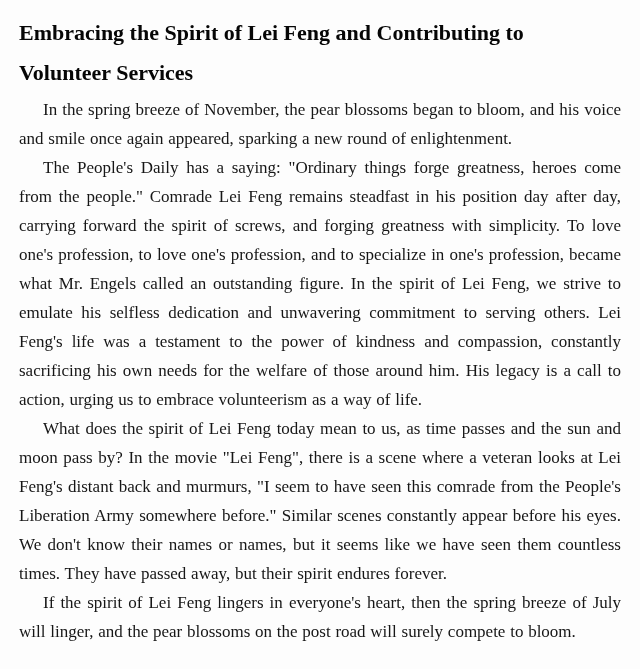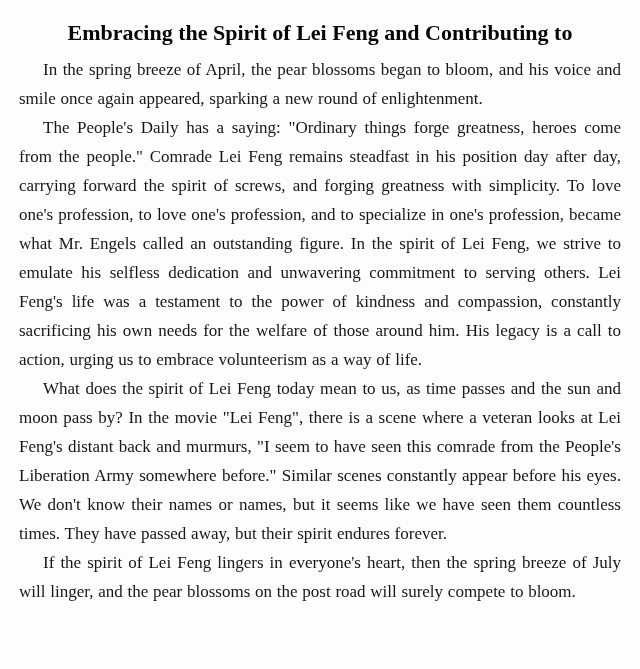--- a/index.html
+++ b/index.html
@@ -19,42 +19,43 @@
     padding: 13px 19px 0 19px;
     background: #fdfdfd;
     font-family: "Liberation Serif", "DejaVu Serif", serif;
     color: #161616;
   }
   .doc-title {
     margin: 0 0 2px 0;
     font-size: 22px;
     font-weight: bold;
     color: #060606;
-    text-align: center;
+    text-align: left;
     line-height: 40px;
   }
   .doc-title .title-line {
     display: block;
   }
   .doc-body p {
     margin: 0;
     font-size: 17px;
     line-height: 29px;
     text-align: justify;
     text-indent: 24px;
     word-spacing: 0.5px;
   }
 </style>
 </head>
 <body>
 
 <div class="page">
   <h1 class="doc-title">
     <span class="title-line">Embracing the Spirit of Lei Feng and Contributing to</span>
+    <span class="title-line">Volunteer Services</span>
   </h1>
 
   <div class="doc-body">
-    <p>In the spring breeze of April, the pear blossoms began to bloom, and his voice and smile once again appeared, sparking a new round of enlightenment.</p>
+    <p>In the spring breeze of November, the pear blossoms began to bloom, and his voice and smile once again appeared, sparking a new round of enlightenment.</p>
     <p>The People's Daily has a saying: "Ordinary things forge greatness, heroes come from the people." Comrade Lei Feng remains steadfast in his position day after day, carrying forward the spirit of screws, and forging greatness with simplicity. To love one's profession, to love one's profession, and to specialize in one's profession, became what Mr. Engels called an outstanding figure. In the spirit of Lei Feng, we strive to emulate his selfless dedication and unwavering commitment to serving others. Lei Feng's life was a testament to the power of kindness and compassion, constantly sacrificing his own needs for the welfare of those around him. His legacy is a call to action, urging us to embrace volunteerism as a way of life.</p>
     <p>What does the spirit of Lei Feng today mean to us, as time passes and the sun and moon pass by? In the movie "Lei Feng", there is a scene where a veteran looks at Lei Feng's distant back and murmurs, "I seem to have seen this comrade from the People's Liberation Army somewhere before." Similar scenes constantly appear before his eyes. We don't know their names or names, but it seems like we have seen them countless times. They have passed away, but their spirit endures forever.</p>
     <p>If the spirit of Lei Feng lingers in everyone's heart, then the spring breeze of July will linger, and the pear blossoms on the post road will surely compete to bloom.</p>
   </div>
 </div>
 
 </body></html>

